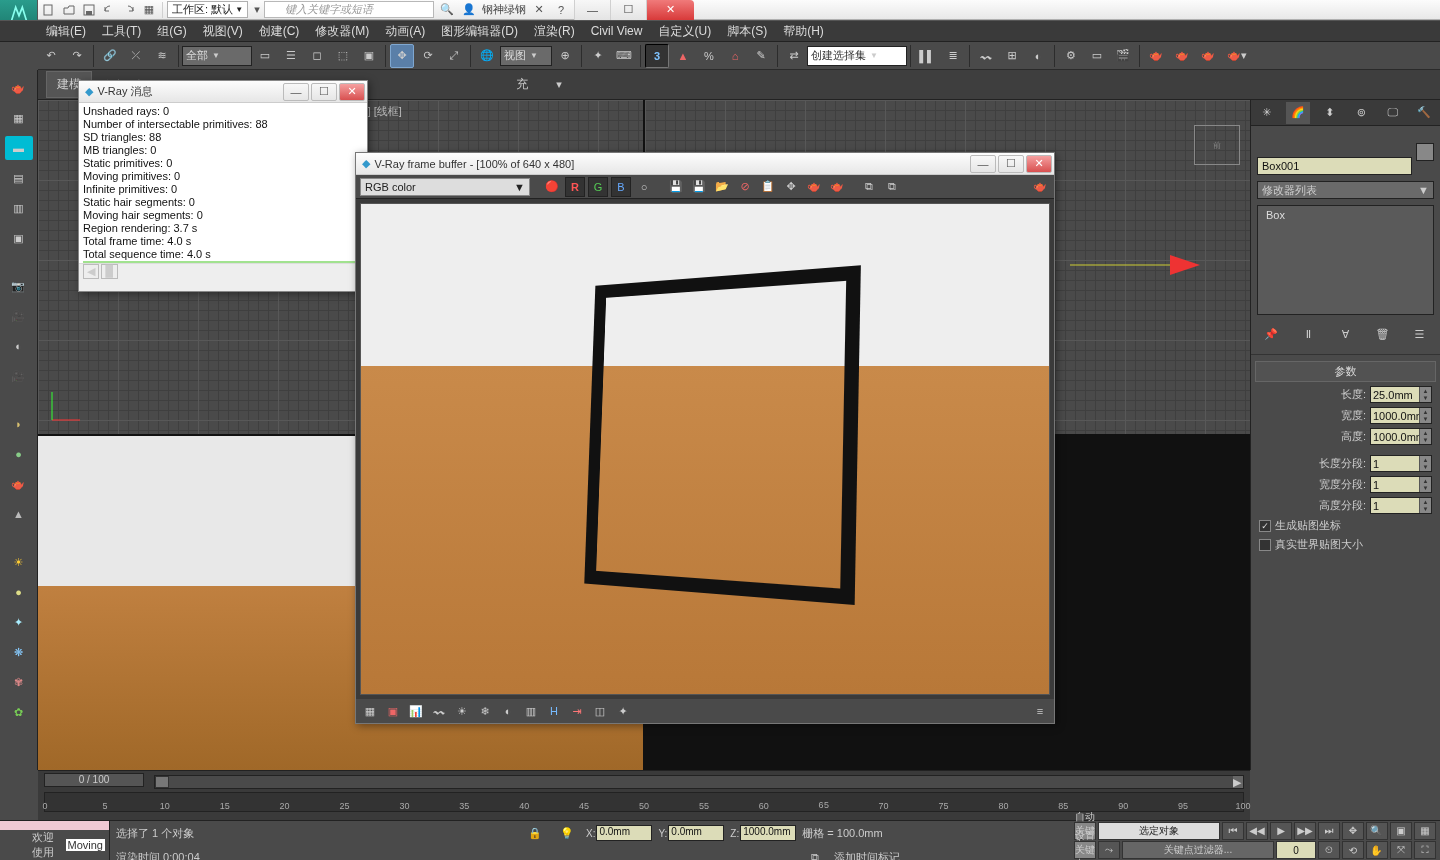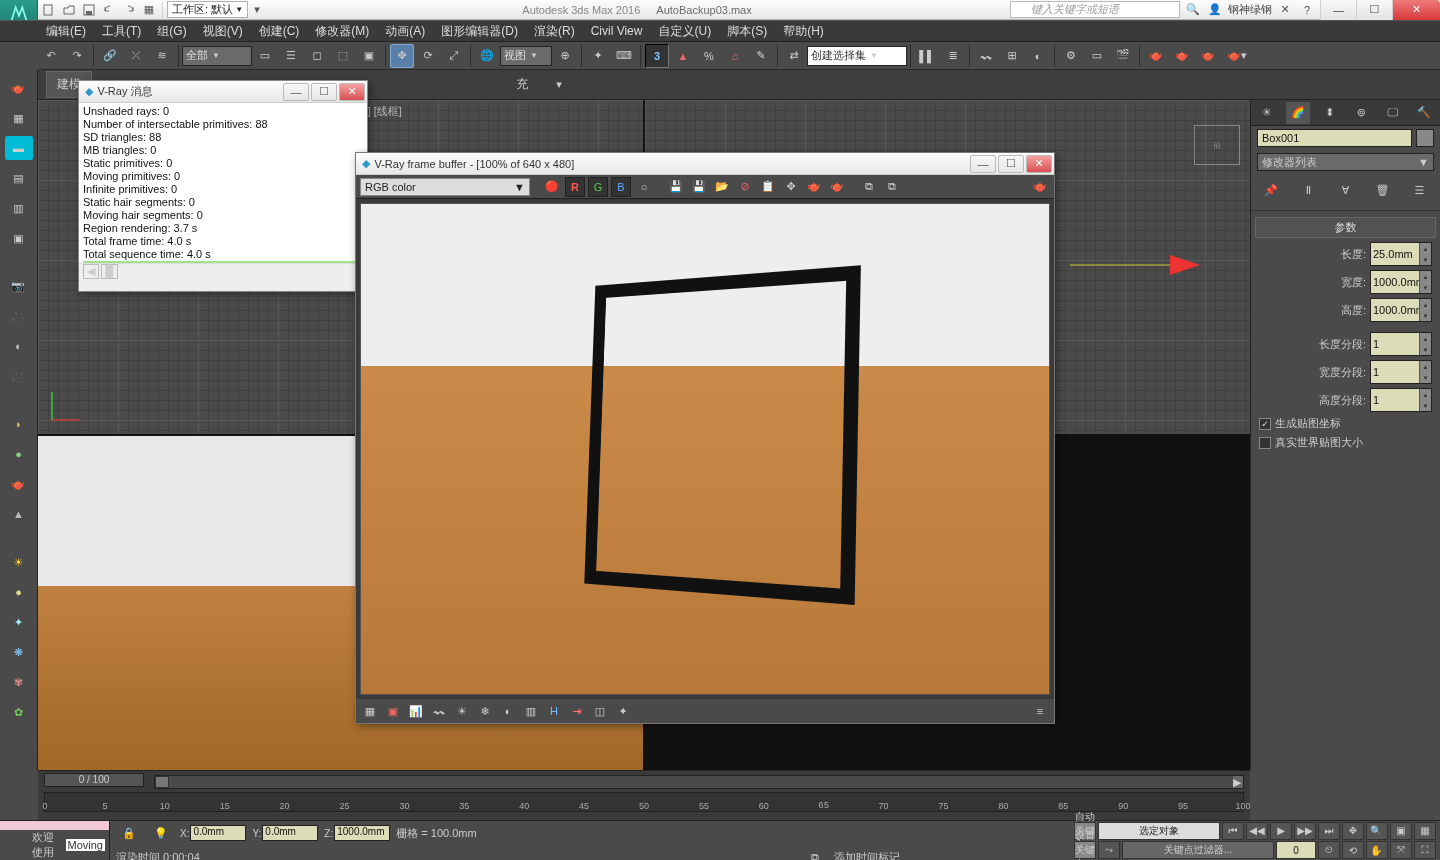--- a/index.html
+++ b/index.html
@@ -44,29 +44,29 @@
   linear-gradient(90deg,#585858 1px,transparent 1px),
   linear-gradient(#3f3f3f 1px,transparent 1px),
   linear-gradient(90deg,#3f3f3f 1px,transparent 1px);
   background-size:80px 80px,80px 80px,10px 10px,10px 10px;}
 .gizmo{ position:absolute; bottom:8px; left:8px;}
 .cmd-panel{ position:absolute; top:100px; right:0; width:190px; bottom:90px; background:#4a4a4a; border-left:1px solid #222; display:flex; flex-direction:column;}
 .cp-tabs{ height:26px; background:#3a3a3a; display:flex; align-items:center; justify-content:space-around; border-bottom:1px solid #222;}
 .cp-tab{ width:24px; height:22px; display:flex; align-items:center; justify-content:center;}
 .cp-tab.active{ background:#555;}
 .cp-row{ padding:3px 6px; display:flex; align-items:center; gap:4px;}
-.cp-input{ height:18px; background:#6a6a6a; border:1px solid #222; color:#000; padding:0 4px; flex:1; font-size:11px;}
+.cp-input{ height:18px; background:#6a6a6a; border:1px solid #222; color:#000; padding:0 4px; flex:1; font-size:11px;margin-top:28px;}
 .cp-select{ height:18px; background:#6a6a6a; border:1px solid #222; color:#ccc; padding:0 4px; flex:1; font-size:11px; display:flex; align-items:center; justify-content:space-between;}
 .cp-list{ margin:3px 6px; height:110px; background:#5a5a5a; border:1px solid #222; color:#ddd; padding:2px 4px;}
 .cp-icon-row{ display:flex; justify-content:space-around; padding:4px 2px;}
 .cp-sep{ height:1px; background:#333; margin:4px 0;}
 .rollout-head{ text-align:center; background:#525252; color:#ddd; padding:2px 0; margin:2px 4px; border:1px solid #666;}
 .param-row{ display:flex; align-items:center; justify-content:flex-end; padding:2px 8px; gap:4px;}
 .param-label{ color:#ccc; font-size:11px;}
-.spinner{ width:62px; height:24px; background:#dcdcb8; border:1px solid #222; color:#111; display:flex; align-items:center; padding:0 2px; font-size:10px; position:relative;}
+.spinner{ width:62px; height:17px; background:#dcdcb8; border:1px solid #222; color:#111; display:flex; align-items:center; padding:0 2px; font-size:10px; position:relative;}
 .spinner .sp-btns{ position:absolute; right:0; top:0; bottom:0; width:12px; display:flex; flex-direction:column;}
 .spinner .sp-btns div{ flex:1; background:#888; border-left:1px solid #555; font-size:6px; display:flex; align-items:center; justify-content:center; color:#333;}
 .chk-row{ display:flex; align-items:center; gap:4px; padding:2px 8px; color:#ccc;}
 .chk{ width:12px; height:12px; background:#333; border:1px solid #888; display:flex; align-items:center; justify-content:center; font-size:9px; color:#ddd;}
 .timeline{ position:absolute; left:38px; right:190px; bottom:40px; height:50px; background:#3a3a3a; border-top:1px solid #222; padding-top:4px;}
 .tl-slider{ height:14px; background:#4a4a4a; margin:0 6px; position:relative; border:1px solid #222;}
 .tl-ruler{ height:20px; margin:3px 6px 0; background:#333; border:1px solid #222; position:relative; display:flex;}
 .tl-tick{ position:absolute; bottom:0; font-size:9px; color:#aaa; transform:translateX(-50%);}
 .frame-disp{ position:absolute; left:6px; bottom:40px; width:100px; height:14px; background:#555; border:1px solid #222; text-align:center; color:#ccc; font-size:10px;}
 .status-bar{ position:absolute; left:0; right:0; bottom:0; height:40px; background:#4a4a4a; border-top:1px solid #222; display:flex; align-items:center;}
@@ -140,24 +140,20 @@
         </svg>
       </div>
     <div class="qa-btn">▦</div>
     <div class="qa-sep"></div>
     <div class="ws-combo">
         <span>工作区: 默认</span>
         <span style="font-size:8px;">▼</span>
       </div>
     <div class="qa-btn" style="width:14px;">▾</div>
   </div>
-  <div class="title-area">
-    <span class="title-app">Autodesk 3ds Max 2016</span>
-    <span>AutoBackup03.max</span>
-  </div>
   <div class="search-box">
       <span>键入关键字或短语</span>
     </div>
   <div class="user-area">
     <div class="u-btn">🔍</div>
     <div class="u-btn">👤</div>
     <span style="color:#444;">钢神绿钢</span>
     <div class="u-btn">✕</div>
     <div class="u-btn">?</div>
   </div>
@@ -326,20 +322,23 @@
   <div class="cp-row">
       <input class="cp-input" style="background: rgb(220, 220, 184); color: rgb(17, 17, 17);" value="Box001">
       <div style="width:18px;height:18px;background:#888;border:1px solid #222;"></div>
     </div>
   <div class="cp-row">
       <div class="cp-select">
         <span>修改器列表</span>
         <span>▼</span>
       </div>
     </div>
+  <div class="cp-list">
+      <div style="padding:1px 4px;">Box</div>
+    </div>
   <div class="cp-icon-row">
     <div class="tb-btn">📌</div>
     <div class="tb-btn">Ⅱ</div>
     <div class="tb-btn">∀</div>
     <div class="tb-btn">🗑</div>
     <div class="tb-btn">☰</div>
   </div>
   <div class="cp-sep"></div>
   <div class="rollout-head">参数</div>
   <div class="param-row">
@@ -447,20 +446,21 @@
 <div class="status-bar">
   <div class="status-left">
     <div class="sl-row pink"></div>
     <div class="sl-row" style="gap:4px;padding-left:32px;">
         <span>欢迎使用</span>
         <span style="background:#fff;color:#333;padding:0 2px;">Moving</span>
       </div>
   </div>
   <div class="status-mid">
     <div class="sm-row">
+      <span style="flex:0 0 400px;">选择了 1 个对象</span>
       <div class="tb-btn">🔒</div>
       <div class="tb-btn">💡</div>
       <div class="coord-box">
           <label>X:</label>
           <div class="coord-in">0.0mm</div>
         </div>
       <div class="coord-box">
           <label>Y:</label>
           <div class="coord-in">0.0mm</div>
         </div>

